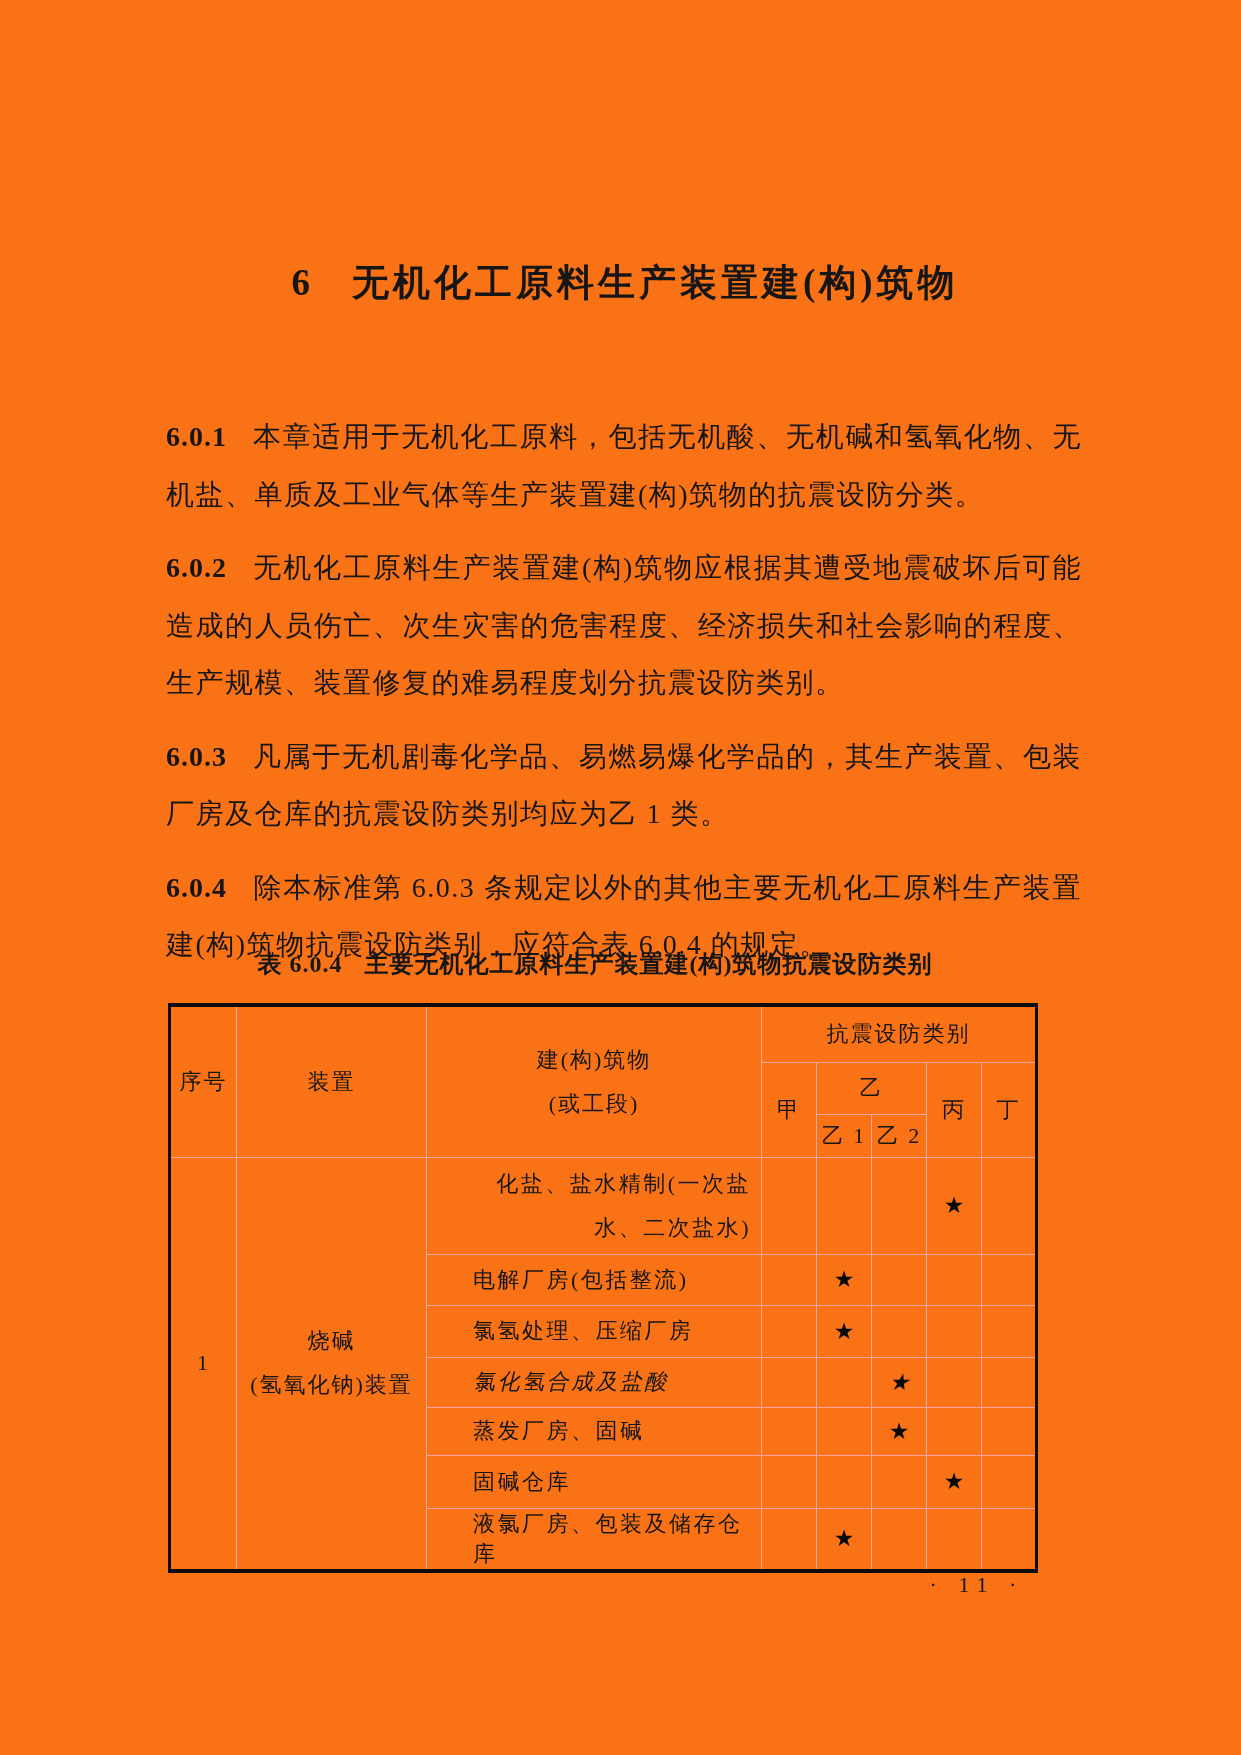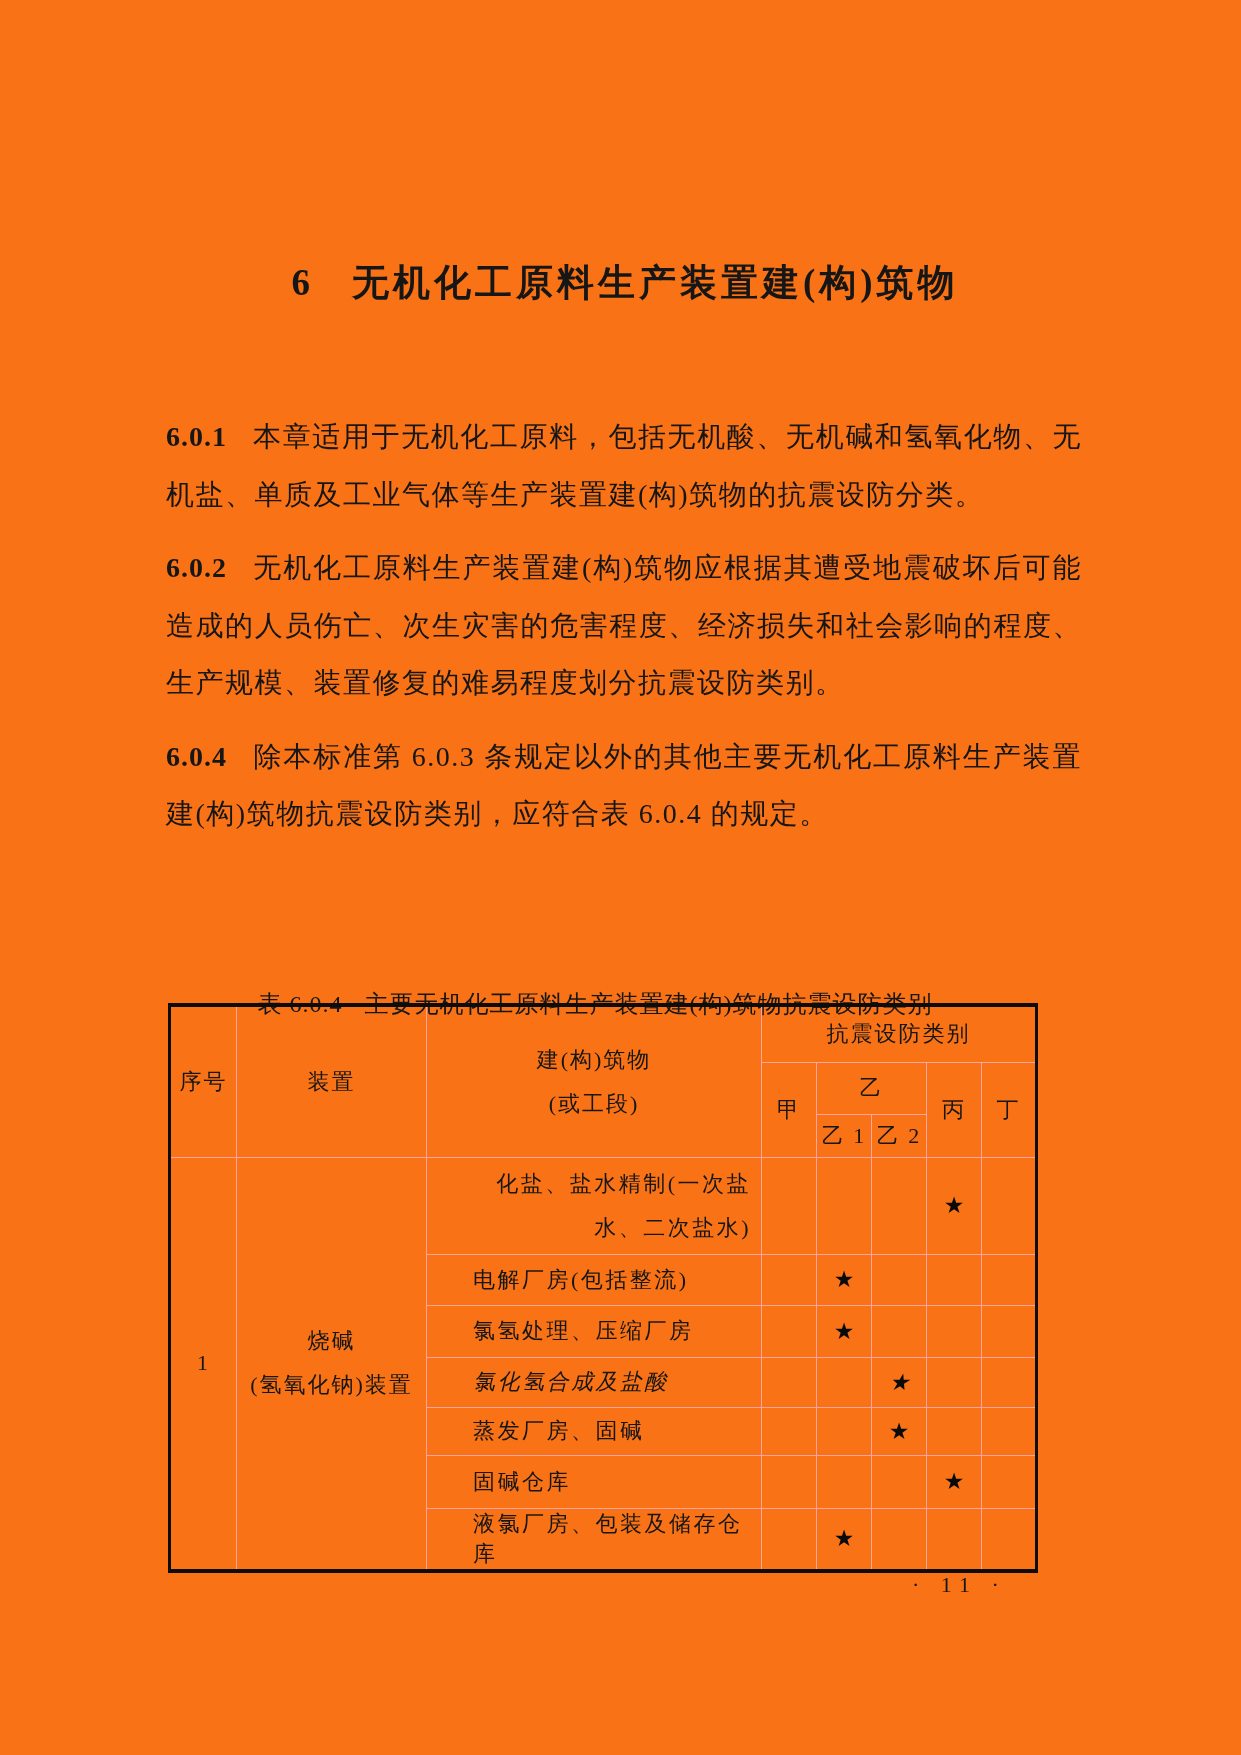--- a/index.html
+++ b/index.html
@@ -24,22 +24,22 @@
     text-align:justify;text-justify:inter-ideograph;
     letter-spacing:1.5px;
   }
   .body-text p{margin:16px;}
   .body-text b.pnum{
     font-family:"Liberation Serif","DejaVu Serif",serif;
     letter-spacing:1px;margin-right:26px;
   }
   .tbl-caption{
     position:absolute;top:948px;left:150px;width:890px;
-    text-align:center;font-weight:normal;font-size:24px;
-    letter-spacing:1px;white-space:nowrap;margin-top:40px;
+    text-align:center;font-weight:bold;font-size:24px;
+    letter-spacing:1px;white-space:nowrap;
   }
   .tbl-caption .cap-label{margin-right:22px;}
   table.ftable{
     position:absolute;top:1003px;left:168px;
     width:867px;border-collapse:collapse;table-layout:fixed;
     border:3px solid #0d0d0d;border-top-width:4px;border-bottom-width:4px;
     font-size:22px;
   }
   .ftable th,.ftable td{
     border:1px solid #fca5a5;
@@ -57,36 +57,37 @@
     text-indent:40px;letter-spacing:2.5px;line-height:44px;
   }
   .ftable .two-line{line-height:44px;text-align:center;}
   .ftable .star{font-size:23px;color:#0a0a0a;letter-spacing:0;}
   tr.h-r1{height:57px;} tr.h-r2{height:52px;} tr.h-r3{height:43px;}
   tr.b-r1{height:97px;} tr.b-r2{height:51px;} tr.b-r3{height:52px;}
   tr.b-r4{height:50px;font-style:italic;} tr.b-r5{height:48px;} tr.b-r6{height:53px;}
   tr.b-r7{height:52px;}
   .page-num{
     position:absolute;top:1572px;left:912px;width:130px;
-    font-size:22px;letter-spacing:8px;
+    text-align:center;font-size:22px;letter-spacing:8px;
     white-space:nowrap;
   }
 </style>
 </head>
 <body>
 
 <div class="page">
 
   <div class="doc-title">
     <span class="tnum">6</span><span>无机化工原料生产装置建(构)筑物</span>
   </div>
 
   <div class="body-text">
     <p><b class="pnum">6.0.1</b><span>本章适用于无机化工原料，包括无机酸、无机碱和氢氧化物、无机盐、单质及工业气体等生产装置建(构)筑物的抗震设防分类。</span></p>
     <p><b class="pnum">6.0.2</b><span>无机化工原料生产装置建(构)筑物应根据其遭受地震破坏后可能造成的人员伤亡、次生灾害的危害程度、经济损失和社会影响的程度、生产规模、装置修复的难易程度划分抗震设防类别。</span></p>
+    <p><b class="pnum">6.0.3</b><span>凡属于无机剧毒化学品、易燃易爆化学品的，其生产装置、包装厂房及仓库的抗震设防类别均应为乙 1 类。</span></p>
     <p><b class="pnum">6.0.4</b><span>除本标准第 6.0.3 条规定以外的其他主要无机化工原料生产装置建(构)筑物抗震设防类别，应符合表 6.0.4 的规定。</span></p>
   </div>
 
   <div class="tbl-caption">
     <span class="cap-label">表 6.0.4</span><span>主要无机化工原料生产装置建(构)筑物抗震设防类别</span>
   </div>
 
   <table class="ftable">
     <colgroup>
       <col style="width:67px">

